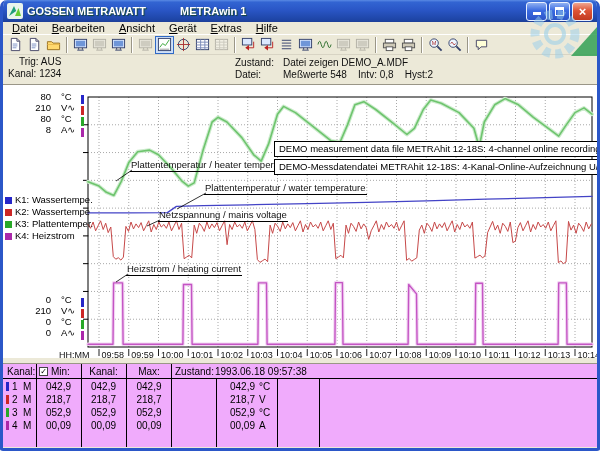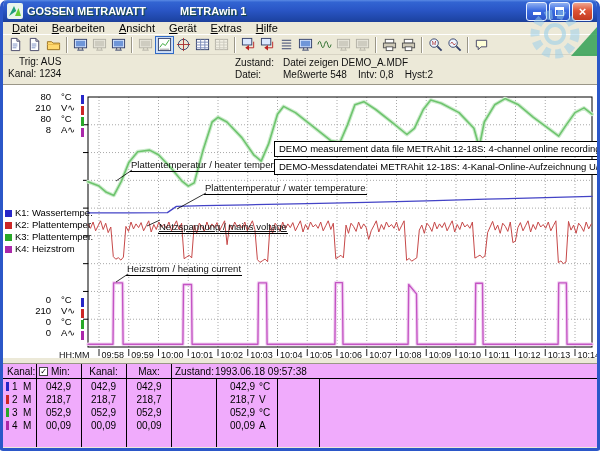--- a/index.html
+++ b/index.html
@@ -35,21 +35,21 @@
   .info-right{position:absolute;left:232px;top:2px;line-height:12px;}
   .ilabel{display:inline-block;width:48px;}
   .ival{white-space:pre;}
   
   .chartarea{position:relative;height:273px;background:#fff;border-top:1px solid #9a9687;}
   #plotsvg{position:absolute;left:0;top:0;}
   .scalegrp{position:absolute;left:24px;width:52px;font-size:9.5px;line-height:11px;color:#000;}
   .scalegrp .row{display:flex;justify-content:space-between;}
   .scalegrp .num{width:24px;text-align:right;}
   .scalegrp .unit{width:24px;padding-left:6px;white-space:nowrap;}
-  .klegend{position:absolute;left:2px;top:122px;font-size:9.5px;line-height:12px;color:#000;}
+  .klegend{position:absolute;left:2px;top:109px;font-size:9.5px;line-height:12px;color:#000;}
   .klegend .row{display:flex;align-items:center;height:12px;}
   .ksq{width:7px;height:7px;margin-right:3px;flex:0 0 auto;}
   .anno{position:absolute;font-size:9.5px;color:#111;border-bottom:1px solid #000;white-space:nowrap;padding:0 1px 1px 1px;}
   .demo{position:absolute;font-size:9.5px;color:#000;border:1px solid #000;background:#fff;padding:1px 4px 2px 4px;white-space:nowrap;}
   
   .divider{height:7px;background:#ece9d8;border-top:1px solid #fff;border-bottom:1px solid #9a9687;}
   
   .tablearea{position:relative;height:83px;background:#f0abfc;font-size:10px;color:#000;}
   .vline{position:absolute;width:1px;background:#000;}
   .hline{position:absolute;left:0;width:594px;height:1px;background:#000;}
@@ -423,35 +423,35 @@
           <span class="unit">A∿</span>
         </div>
       </div>
     <div class="klegend" id="klegend">
         <div class="row">
           <span class="ksq" style="background:#2626c8"></span>
           <span>K1: Wassertempe.</span>
         </div>
         <div class="row">
           <span class="ksq" style="background:#cc2626"></span>
-          <span>K2: Plattentemper</span>
+          <span>K2: Wassertempe</span>
         </div>
         <div class="row">
           <span class="ksq" style="background:#28a828"></span>
           <span>K3: Plattentemper.</span>
         </div>
         <div class="row">
           <span class="ksq" style="background:#aa28aa"></span>
           <span>K4: Heizstrom</span>
         </div>
       </div>
     <div id="annos">
         <div class="anno" style="left: 127px; top: 74px;">Plattentemperatur / heater temperature</div>
         <div class="anno" style="left: 201px; top: 97px;">Plattentemperatur / water temperature</div>
-        <div class="anno" style="left: 155px; top: 136px; text-decoration: underline;">Netzspannung / mains voltage</div>
+        <div class="anno" style="left: 155px; top: 124px;">Netzspannung / mains voltage</div>
         <div class="anno" style="left: 123px; top: 178px;">Heizstrom / heating current</div>
       </div>
     <div class="demo" style="left:271px;top:56px">DEMO measurement data file METRAhit 12-18S: 4-channel online recording U/I/°C/°C</div>
     <div class="demo" style="left:271px;top:74px">DEMO-Messdatendatei METRAhit 12-18S: 4-Kanal-Online-Aufzeichnung U/I/°C/°C</div>
   </div>
 
   <div class="divider"></div>
 
   <div class="tablearea" id="tablearea">
       <div class="vline" style="left:33px;top:0;height:83px"></div>

